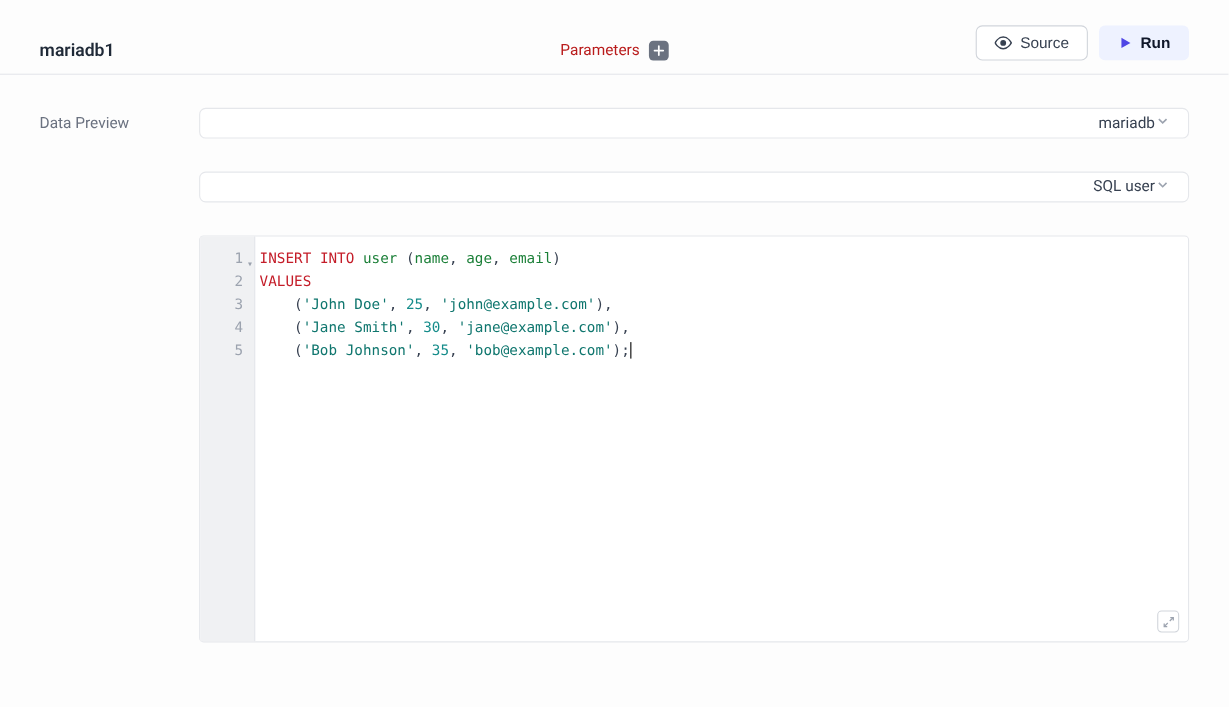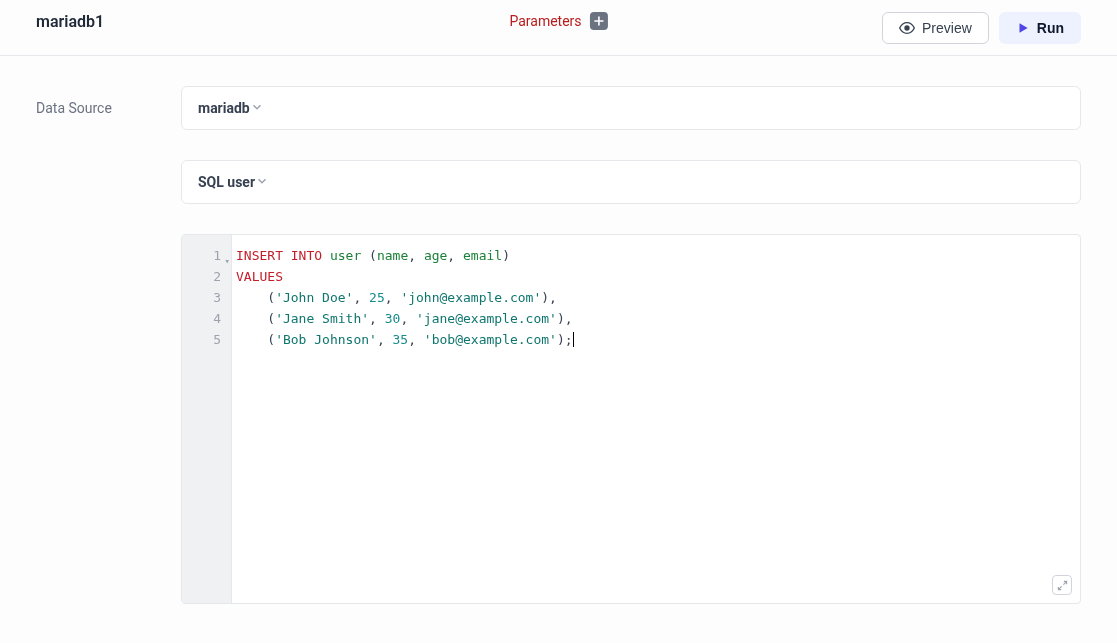--- a/index.html
+++ b/index.html
@@ -10,25 +10,25 @@
     body {
       font-family: -apple-system, BlinkMacSystemFont, "Segoe UI", Roboto, sans-serif;
       background: #fdfdfd;
       color: #1f2937;
       width: 1117px;
       height: 643px;
       overflow: hidden;
     }
     .header {
       display: flex;
-      align-items: flex-start;
+      align-items: flex-end;
       justify-content: space-between;
       padding: 12px 36px 12px 36px;
       border-bottom: 1px solid #e5e7eb;
-      height: 56px;
+      height: 68px;
     }
     .title {
       font-size: 16px;
       font-weight: 600;
       color: #1f2937;
     }
     .center-section {
       display: flex;
       align-items: center;
       gap: 8px;
@@ -96,30 +96,29 @@
       flex-shrink: 0;
       font-size: 14px;
       color: #6b7280;
     }
     .control-col {
       flex: 1;
     }
     .select {
       display: flex;
       align-items: center;
-      justify-content: flex-start;
-      height: 44px;
+      justify-content: flex-end;
+      height: 28px;
       padding: 0 16px;
       border: 1px solid #e5e7eb;
       border-radius: 6px;
       background: #fff;
       font-size: 14px;
       color: #374151;
       cursor: pointer;
-      font-weight: bold;
     }
     .select .chevron {
       color: #9ca3af;
     }
     .editor-row {
       display: flex;
       margin-left: 145px;
     }
     .editor {
       flex: 1;
@@ -208,36 +207,36 @@
     </span>
   </div>
   <div class="header-actions">
     <button class="btn btn-preview">
       <span class="eye-icon">
         <svg width="16" height="16" viewBox="0 0 24 24" fill="none" stroke="#374151" stroke-width="2">
             <path d="M1 12s4-8 11-8 11 8 11 8-4 8-11 8-11-8-11-8z"></path>
             <circle cx="12" cy="12" r="3" fill="#374151"></circle>
           </svg>
       </span>
-      <span>Preview</span>
+      <span>Source</span>
     </button>
     <button class="btn btn-run">
       <span class="play-icon">
         <svg width="14" height="14" viewBox="0 0 24 24">
             <path d="M6 4l14 8-14 8V4z" fill="#4f46e5"></path>
           </svg>
       </span>
       <span>Run</span>
     </button>
   </div>
 </div>
 
 <div class="content">
   <div class="row">
-    <div class="label-col">Data Source</div>
+    <div class="label-col">Data Preview</div>
     <div class="control-col">
       <div class="select">
         <span>mariadb</span>
         <span class="chevron">
           <svg width="14" height="14" viewBox="0 0 24 24" fill="none" stroke="currentColor" stroke-width="2.5">
               <polyline points="6 9 12 15 18 9"></polyline>
             </svg>
         </span>
       </div>
     </div>

